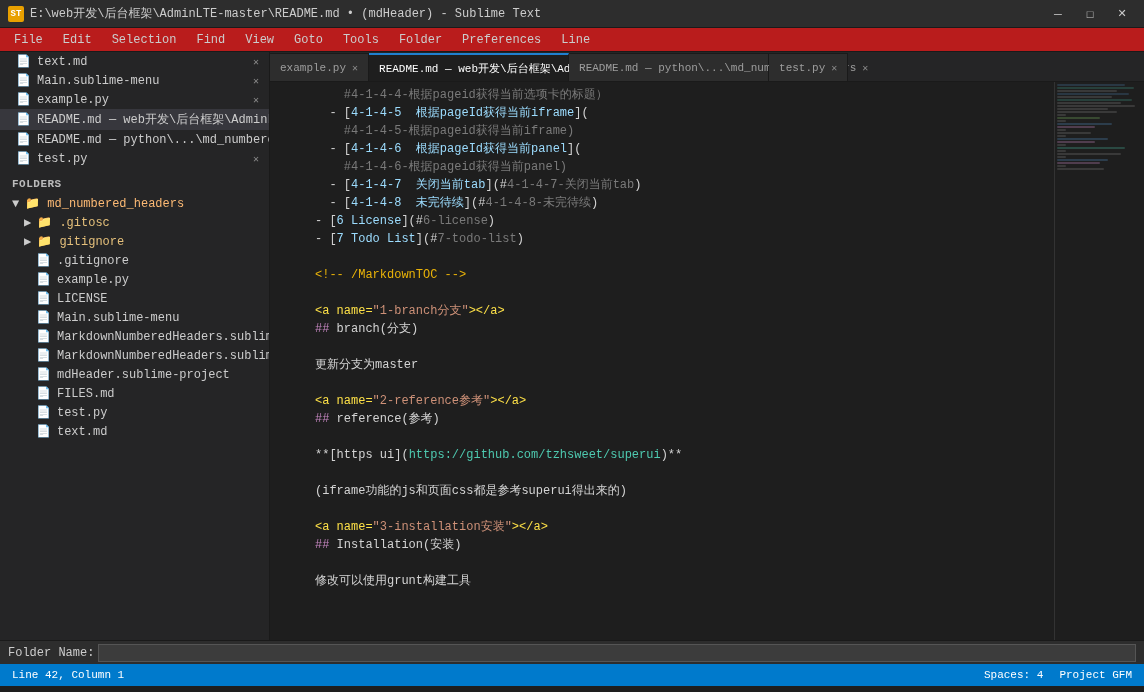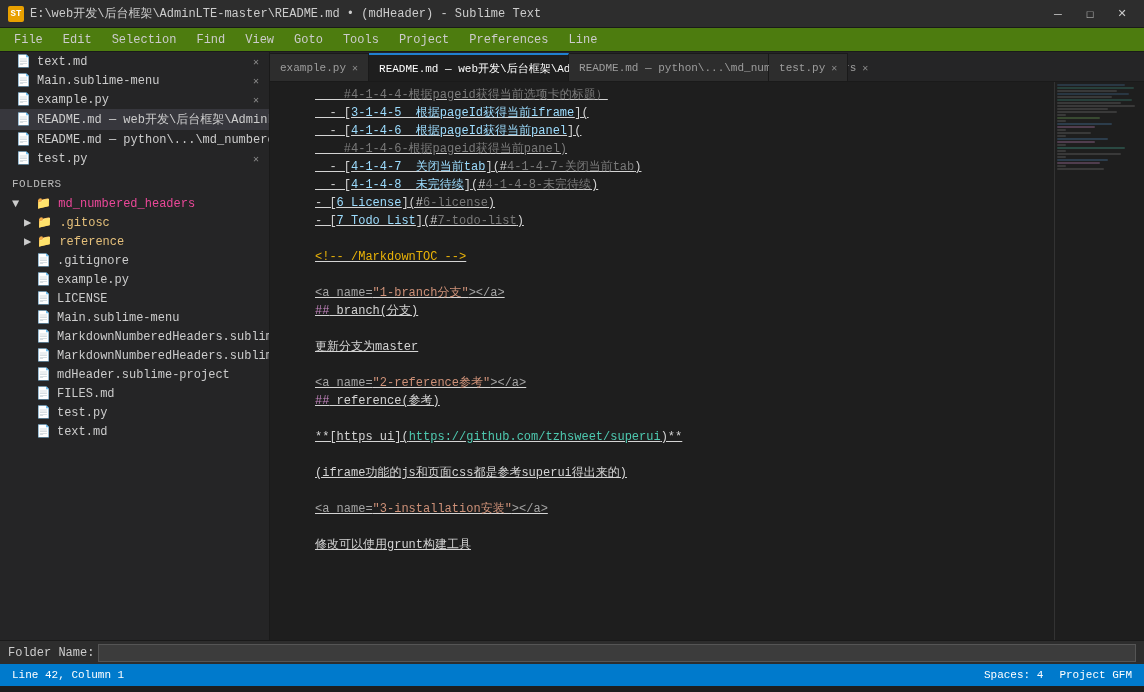--- a/index.html
+++ b/index.html
@@ -46,21 +46,21 @@
       border: none;
       color: #ccc;
       cursor: pointer;
       font-size: 11px;
       display: flex; align-items: center; justify-content: center;
     }
 
     
     #menu-bar {
       height: 24px;
-      background: #4d7c0f;
+      background: #b91c1c;
       display: flex;
       align-items: center;
       padding: 0 4px;
       border-bottom: 1px solid #1a1a1a;
     }
     .menu-item {
       padding: 2px 10px;
       color: #ccc;
       font-size: 12px;
       cursor: pointer;
@@ -104,21 +104,21 @@
       margin-left: auto;
       color: #888;
       font-size: 10px;
       padding: 0 2px;
     }
     .folder-section-title {
       font-size: 11px;
       color: #bbb;
       padding: 10px 12px 4px 12px;
       letter-spacing: 0.5px;
-      font-weight: normal;
+      font-weight: bold;
     }
     .folder-item {
       display: flex;
       align-items: center;
       padding: 2px 8px 2px 12px;
       cursor: pointer;
       font-size: 12px;
       color: #ccc;
       white-space: nowrap;
     }
@@ -191,21 +191,21 @@
       user-select: none;
       flex-shrink: 0;
     }
     .line-content {
       flex: 1;
       font-size: 12px;
       white-space: pre;
       color: #d4d4d4;
     }
     .c-comment { color: #eab308; }
-    .c-tag { color: #a3a3a3; }
+    .c-tag { color: #fde047; }
     .c-string { color: #ce9178; }
     .c-link { color: #4ec9b0; }
     .c-text { color: #d4d4d4; }
     .c-hash { color: #c586c0; }
     .c-gray { color: #7a7a7a; }
     .c-lightblue { color: #9cdcfe; }
 
     
     #minimap {
       width: 90px;
@@ -276,21 +276,20 @@
     #content-area {
       display: flex;
       flex-direction: column;
       flex: 1;
       overflow: hidden;
     }
     #editor-row {
       display: flex;
       flex: 1;
       overflow: hidden;
-      text-decoration: underline;
     }
   </style>
 </head>
 <body>
 
 <div id="title-bar">
   <div id="title-left">
     <div class="app-icon">ST</div>
     <span>E:\web开发\后台框架\AdminLTE-master\README.md • (mdHeader) - Sublime Text</span>
   </div>
@@ -302,21 +301,21 @@
 </div>
 
 <div id="menu-bar">
   <span class="menu-item">File</span>
   <span class="menu-item">Edit</span>
   <span class="menu-item">Selection</span>
   <span class="menu-item">Find</span>
   <span class="menu-item">View</span>
   <span class="menu-item">Goto</span>
   <span class="menu-item">Tools</span>
-  <span class="menu-item">Project</span>
+  <span class="menu-item">Folder</span>
   <span class="menu-item">Preferences</span>
   <span class="menu-item">Line</span>
 </div>
 
 <div id="main">
 
   <div id="sidebar">
 
     <div class="file-item">
       <span class="icon">📄</span>
@@ -346,29 +345,29 @@
     <div class="file-item">
       <span class="icon">📄</span>
       <span>test.py</span>
       <span class="close-x">✕</span>
     </div>
 
     <div class="folder-section-title">FOLDERS</div>
 
     <div class="folder-item">
       <span class="icon">▼</span>
-      <span style="color:#ec4899;margin-left:11px;">📁 md_numbered_headers</span>
+      <span style="color:#fdba74;">📁 md_numbered_headers</span>
     </div>
     <div class="folder-item sub-folder">
       <span class="icon">▶</span>
       <span style="color:#e5c07b;">📁 .gitosc</span>
     </div>
     <div class="folder-item sub-folder">
       <span class="icon">▶</span>
-      <span style="color:#e5c07b;">📁 reference</span>
+      <span style="color:#e5c07b;">📁 gitignore</span>
     </div>
     <div class="folder-item file-in-folder">
       <span class="icon">📄</span>
       <span>.gitignore</span>
     </div>
     <div class="folder-item file-in-folder">
       <span class="icon">📄</span>
       <span>example.py</span>
     </div>
     <div class="folder-item file-in-folder">
@@ -430,21 +429,25 @@
 
       <div id="editor">
         <div id="editor-content">
 
           <div class="line">
             <span class="line-num"></span>
             <span class="line-content"><span class="c-gray">    #4-1-4-4-根据pageid获得当前选项卡的标题）</span></span>
           </div>
           <div class="line">
             <span class="line-num"></span>
-            <span class="line-content"><span class="c-text">  - [</span><span class="c-lightblue">3-1-4-5  根据pageId获得当前iframe</span><span class="c-text">](</span></span>
+            <span class="line-content"><span class="c-text">  - [</span><span class="c-lightblue">4-1-4-5  根据pageId获得当前iframe</span><span class="c-text">](</span></span>
+          </div>
+          <div class="line">
+            <span class="line-num"></span>
+            <span class="line-content"><span class="c-gray">    #4-1-4-5-根据pageid获得当前iframe)</span></span>
           </div>
           <div class="line">
             <span class="line-num"></span>
             <span class="line-content"><span class="c-text">  - [</span><span class="c-lightblue">4-1-4-6  根据pageId获得当前panel</span><span class="c-text">](</span></span>
           </div>
           <div class="line">
             <span class="line-num"></span>
             <span class="line-content"><span class="c-gray">    #4-1-4-6-根据pageid获得当前panel)</span></span>
           </div>
           <div class="line">
@@ -519,20 +522,24 @@
             <span class="line-num"></span>
             <span class="line-content"><span class="c-text">(iframe功能的js和页面css都是参考superui得出来的)</span></span>
           </div>
           <div class="line">
             <span class="line-num"></span>
             <span class="line-content"></span>
           </div>
           <div class="line">
             <span class="line-num"></span>
             <span class="line-content"><span class="c-tag">&lt;a name=</span><span class="c-string">"3-installation安装"</span><span class="c-tag">&gt;&lt;/a&gt;</span></span>
+          </div>
+          <div class="line">
+            <span class="line-num"></span>
+            <span class="line-content"><span class="c-hash">##</span><span class="c-text"> Installation(安装)</span></span>
           </div>
           <div class="line">
             <span class="line-num"></span>
             <span class="line-content"></span>
           </div>
           <div class="line">
             <span class="line-num"></span>
             <span class="line-content"><span class="c-text">修改可以使用grunt构建工具</span></span>
           </div>
 

